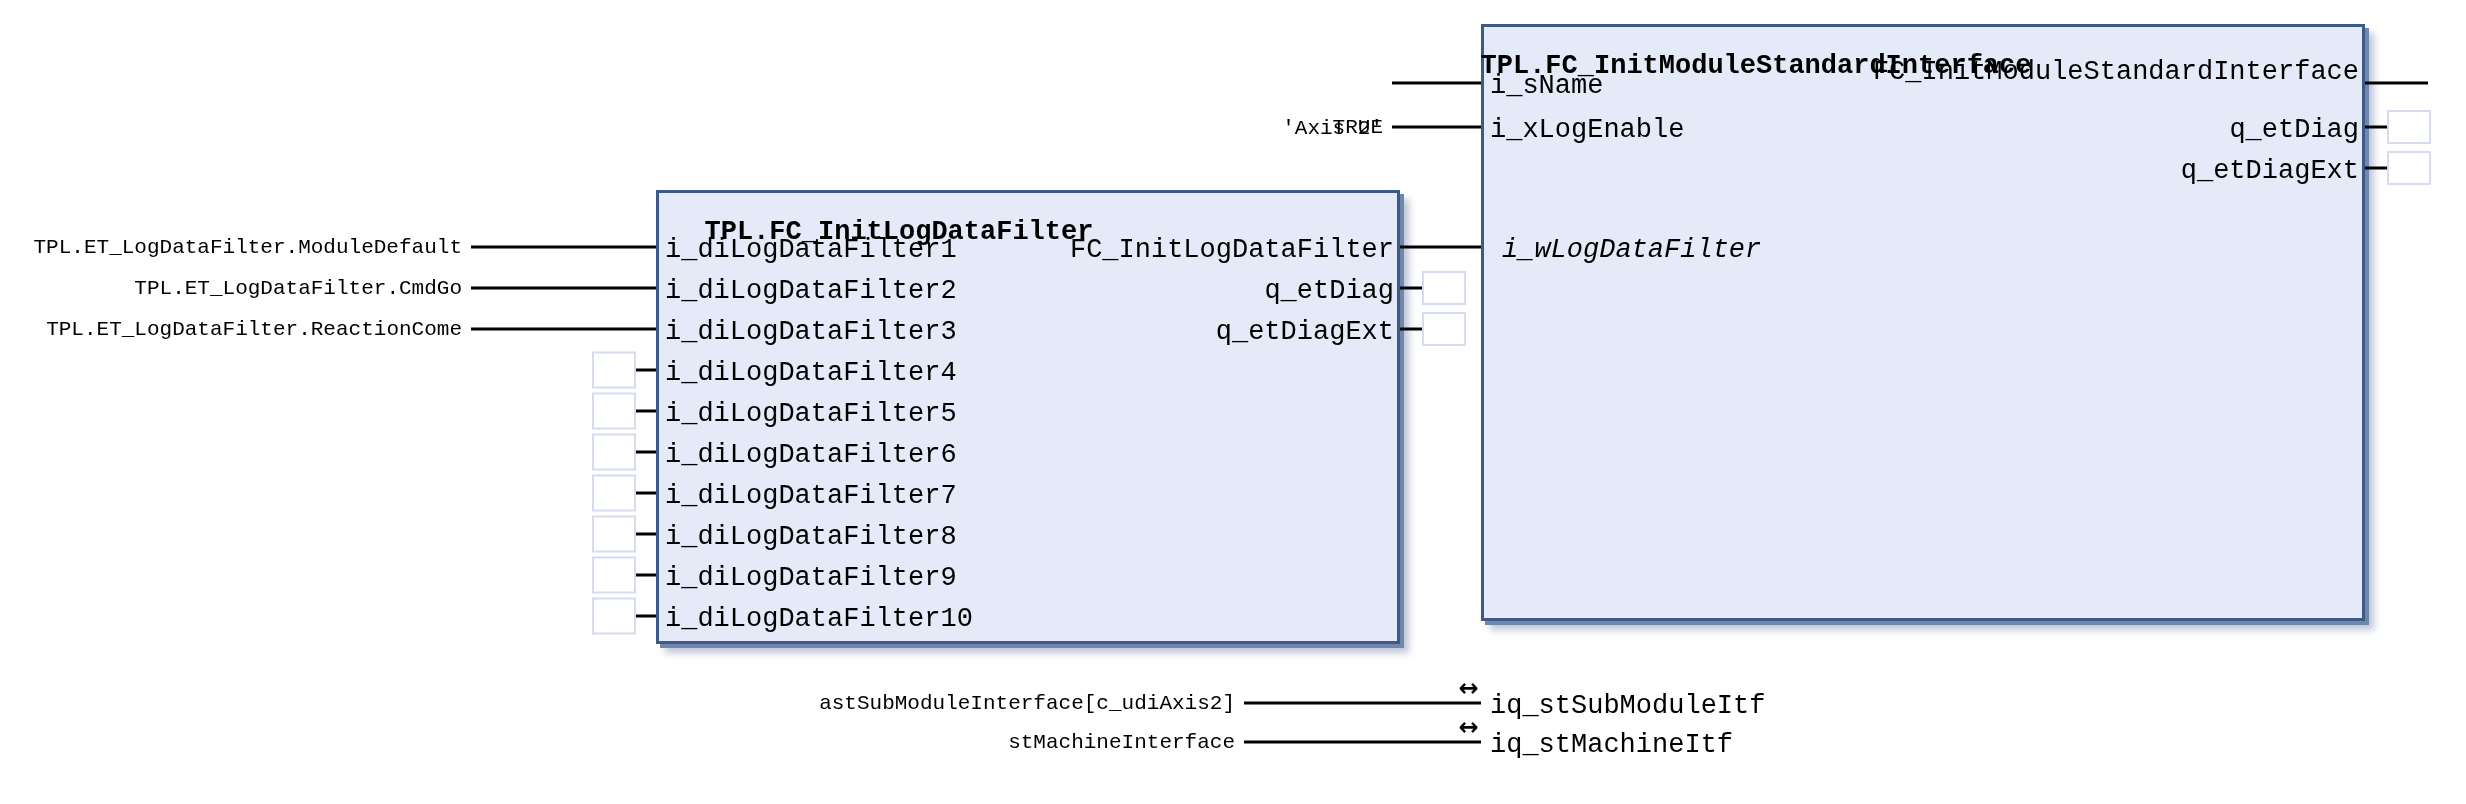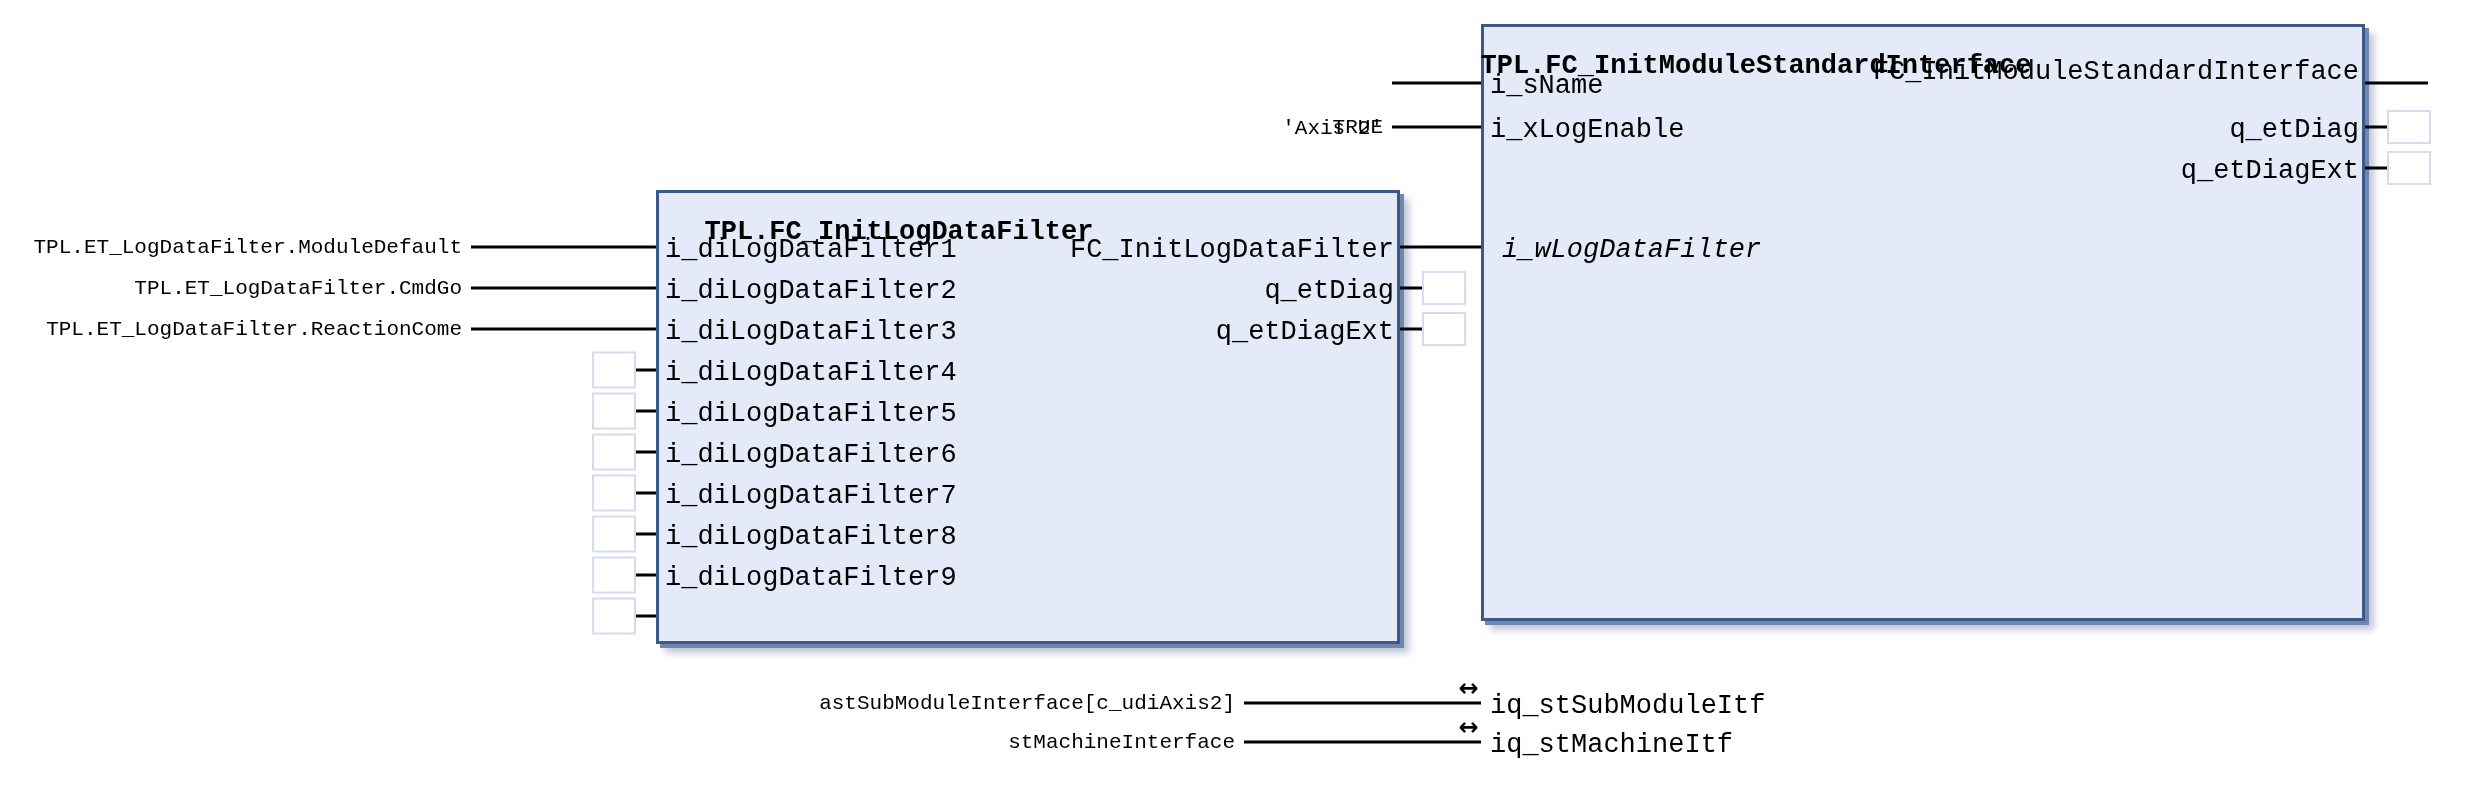--- a/index.html
+++ b/index.html
@@ -72,20 +72,21 @@
     <h1 class="fb-title" style="left: 240px;">TPL.FC_InitLogDataFilter</h1>
   <div class="pin" style="left: 6px; top: 57px;">i_diLogDataFilter1</div>
       <div class="pin" style="left: 6px; top: 98px;">i_diLogDataFilter2</div>
       <div class="pin" style="left: 6px; top: 139px;">i_diLogDataFilter3</div>
       <div class="pin" style="left: 6px; top: 180px;">i_diLogDataFilter4</div>
       <div class="pin" style="left: 6px; top: 221px;">i_diLogDataFilter5</div>
       <div class="pin" style="left: 6px; top: 262px;">i_diLogDataFilter6</div>
       <div class="pin" style="left: 6px; top: 303px;">i_diLogDataFilter7</div>
       <div class="pin" style="left: 6px; top: 344px;">i_diLogDataFilter8</div>
       <div class="pin" style="left: 6px; top: 385px;">i_diLogDataFilter9</div>
+      <div class="pin" style="left: 6px; top: 426px;">i_diLogDataFilter10</div>
       <div class="pin right" style="left: 735px; top: 57px;">FC_InitLogDataFilter</div>
       <div class="pin right" style="left: 735px; top: 98px;">q_etDiag</div>
       <div class="pin right" style="left: 735px; top: 139px;">q_etDiagExt</div>
     </section>
   <section class="fb-block" id="block-1" style="left: 1481px; top: 24px; width: 884px; height: 597px;">
     <h1 class="fb-title" style="left: 272px;">TPL.FC_InitModuleStandardInterface</h1>
   <div class="pin" style="left: 6px; top: 59px;">i_sName</div>
       <div class="pin" style="left: 6px; top: 103px;">i_xLogEnable</div>
       <div class="pin" style="left: 18px; top: 223px; font-style: italic;">i_wLogDataFilter</div>
       <div class="pin" style="left: 6px; top: 679px;">iq_stSubModuleItf</div>

